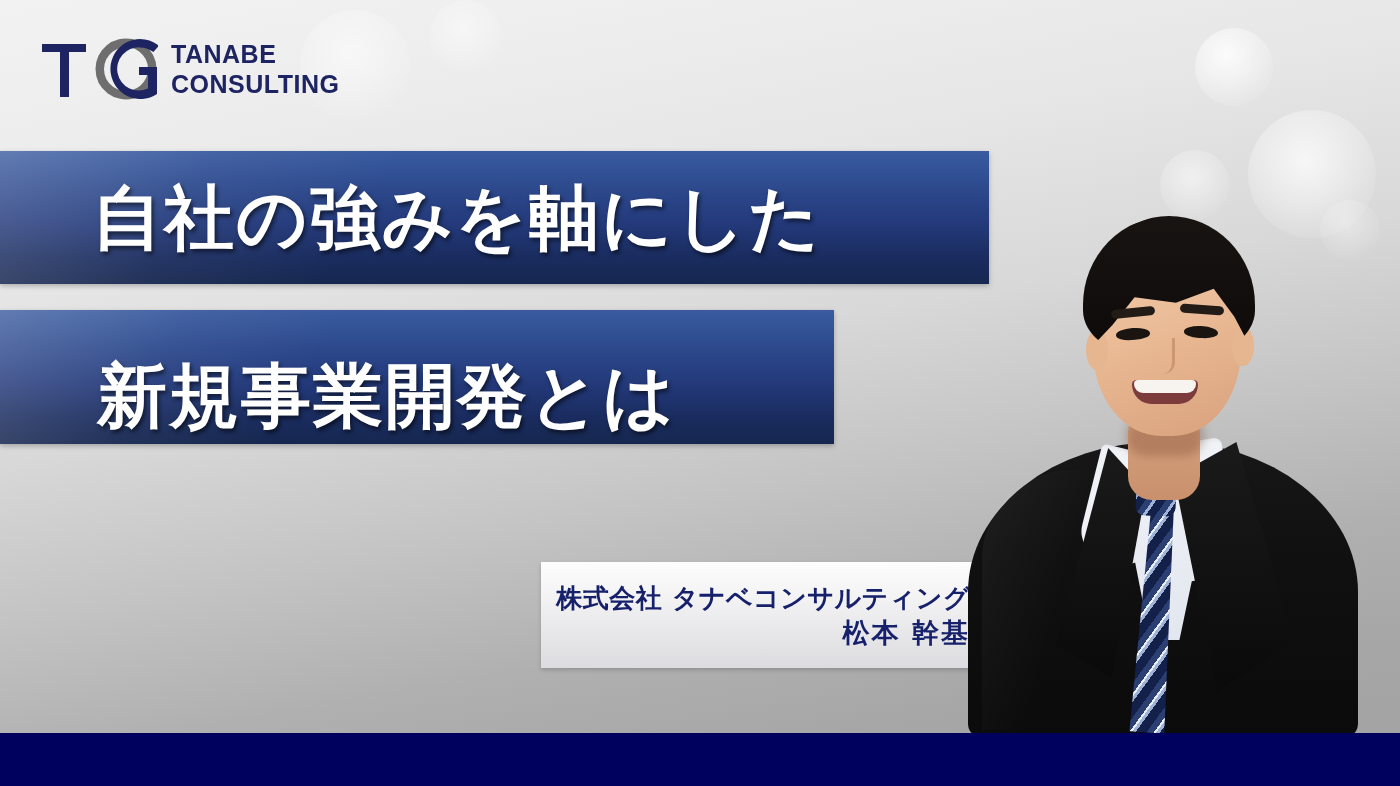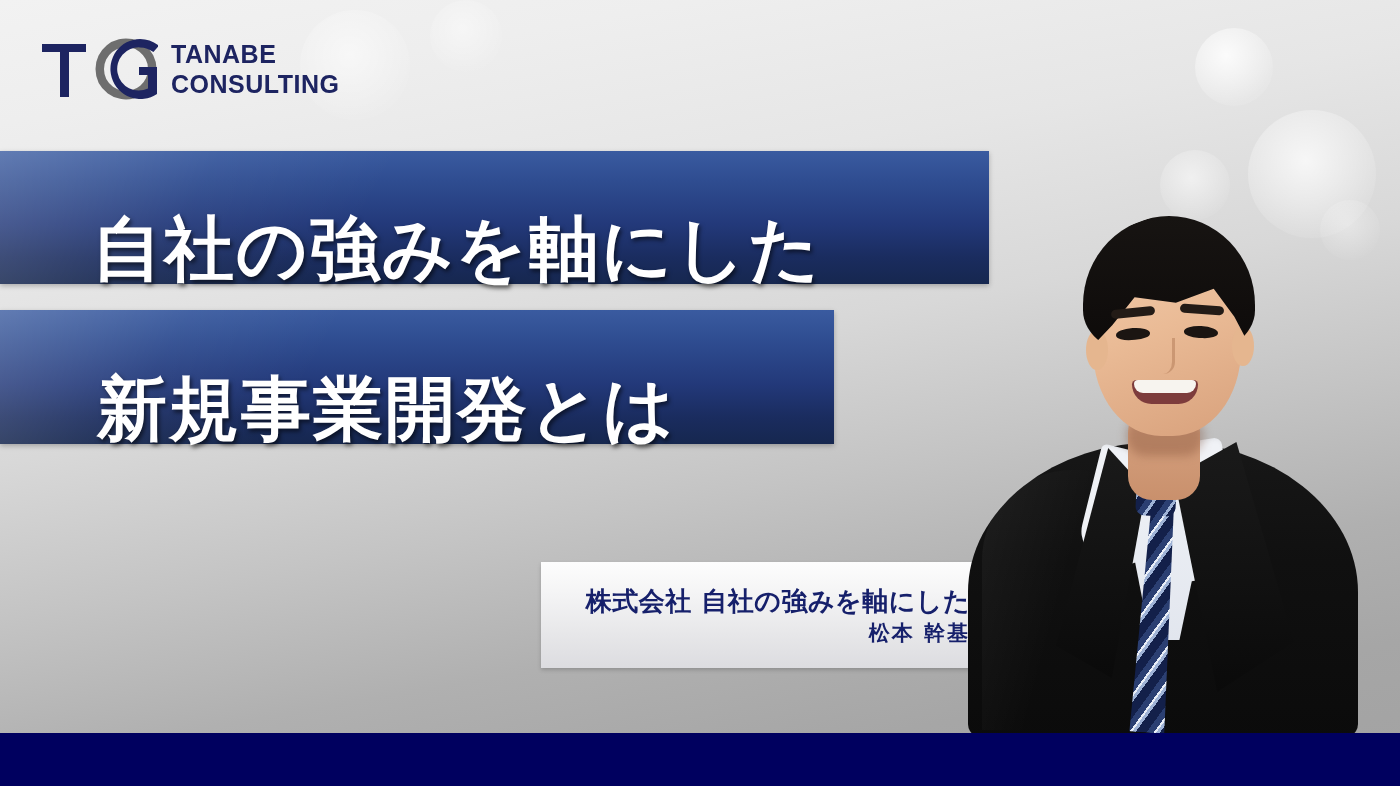--- a/index.html
+++ b/index.html
@@ -64,21 +64,21 @@
     letter-spacing: .5px;
   }
   .logo-word.w1 { font-size: 25px; }
   .logo-word.w2 { font-size: 25px; margin-top: 5px; text-align: right; }
 
   
   .title-bar {
     position: absolute;
     left: 0;
     display: flex;
-    align-items: flex-end;
+    align-items: center;
     background: linear-gradient(to bottom, #3a5ba0 0%, #2f4d91 22%, #23397a 55%, #1a2c5f 80%, #16274f 100%);
     box-shadow: 0 2px 5px rgba(0,0,0,.25);
   }
   .title-bar::before {
     
     content: "";
     position: absolute;
     left: 0; top: 0; width: 58%; height: 100%;
     background: linear-gradient(120deg, rgba(255,255,255,.20) 0%, rgba(255,255,255,.05) 34%, rgba(255,255,255,0) 62%);
     pointer-events: none;
@@ -118,21 +118,21 @@
   }
   .speaker-company,
   .speaker-name {
     color: #16206b;
     font-family: "DejaVu Sans", "Liberation Sans", sans-serif;
     font-weight: bold;
     line-height: 1.1;
     white-space: nowrap;
   }
   .speaker-company { font-size: 26px; letter-spacing: .5px; }
-  .speaker-name    { font-size: 21px; letter-spacing: 2px; }
+  .speaker-name    { font-size: 27px; letter-spacing: 2px; }
 
   
   .presenter {
     position: absolute;
     left: 960px;
     top: 180px;
     width: 400px;
     height: 553px;
     overflow: hidden;
   }
@@ -332,21 +332,21 @@
 
   <div class="title-bar title-bar-1">
     <div class="title-text">自社の強みを軸にした</div>
   </div>
 
   <div class="title-bar title-bar-2">
     <div class="title-text">新規事業開発とは</div>
   </div>
 
   <div class="speaker-box">
-    <div class="speaker-company">株式会社 自社の強みを軸にした</div>
+    <div class="speaker-company">株式会社 タナベコンサルティング</div>
     <div class="speaker-name">松本 幹基</div>
   </div>
 
   <div class="presenter">
     <div class="p-shoulders"></div>
     <div class="p-shoulder-shade"></div>
     <div class="p-collar-l"></div>
     <div class="p-collar-r"></div>
     <div class="p-shirt-v"></div>
     <div class="p-lapel-l"></div>

